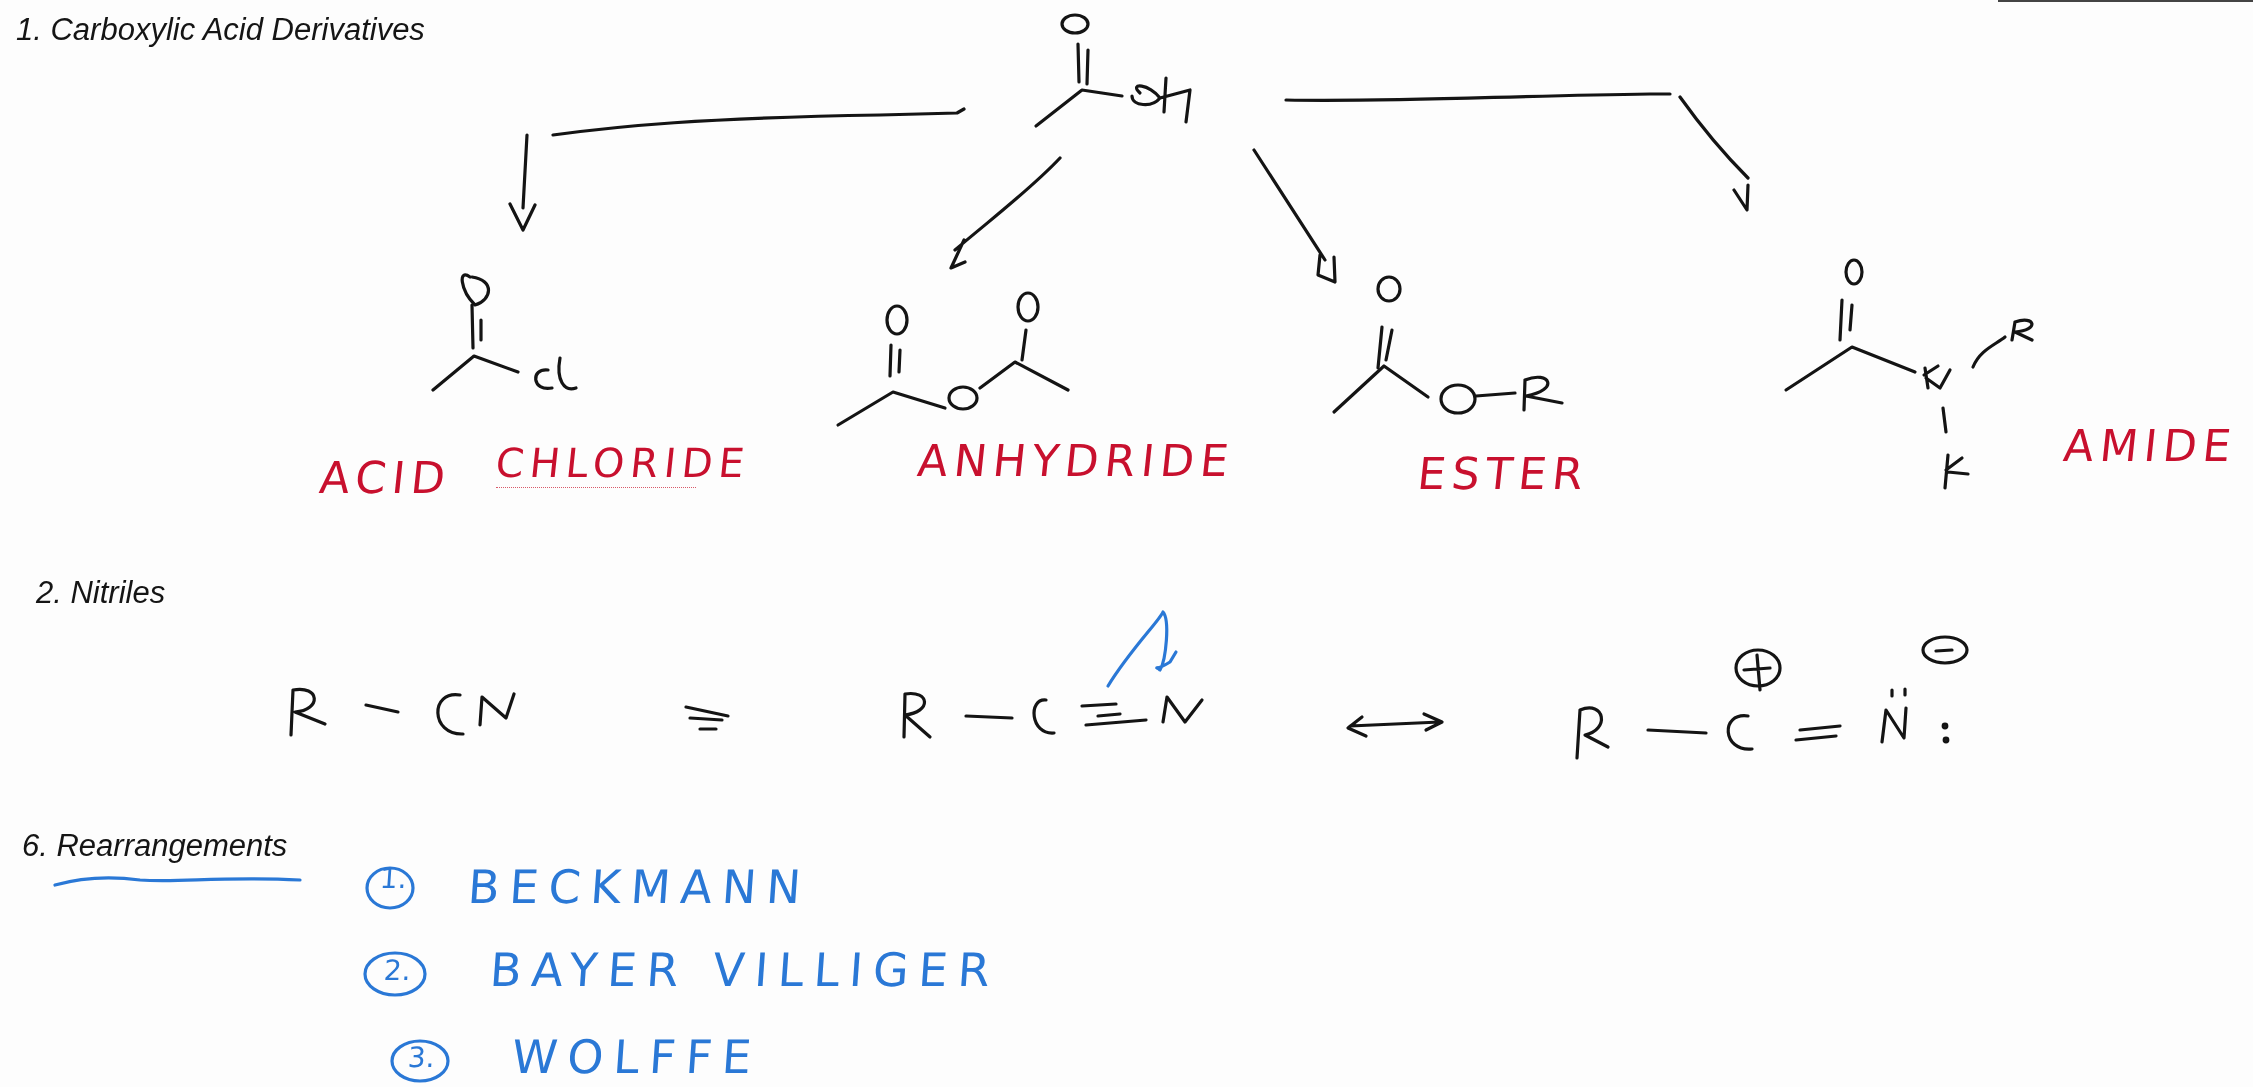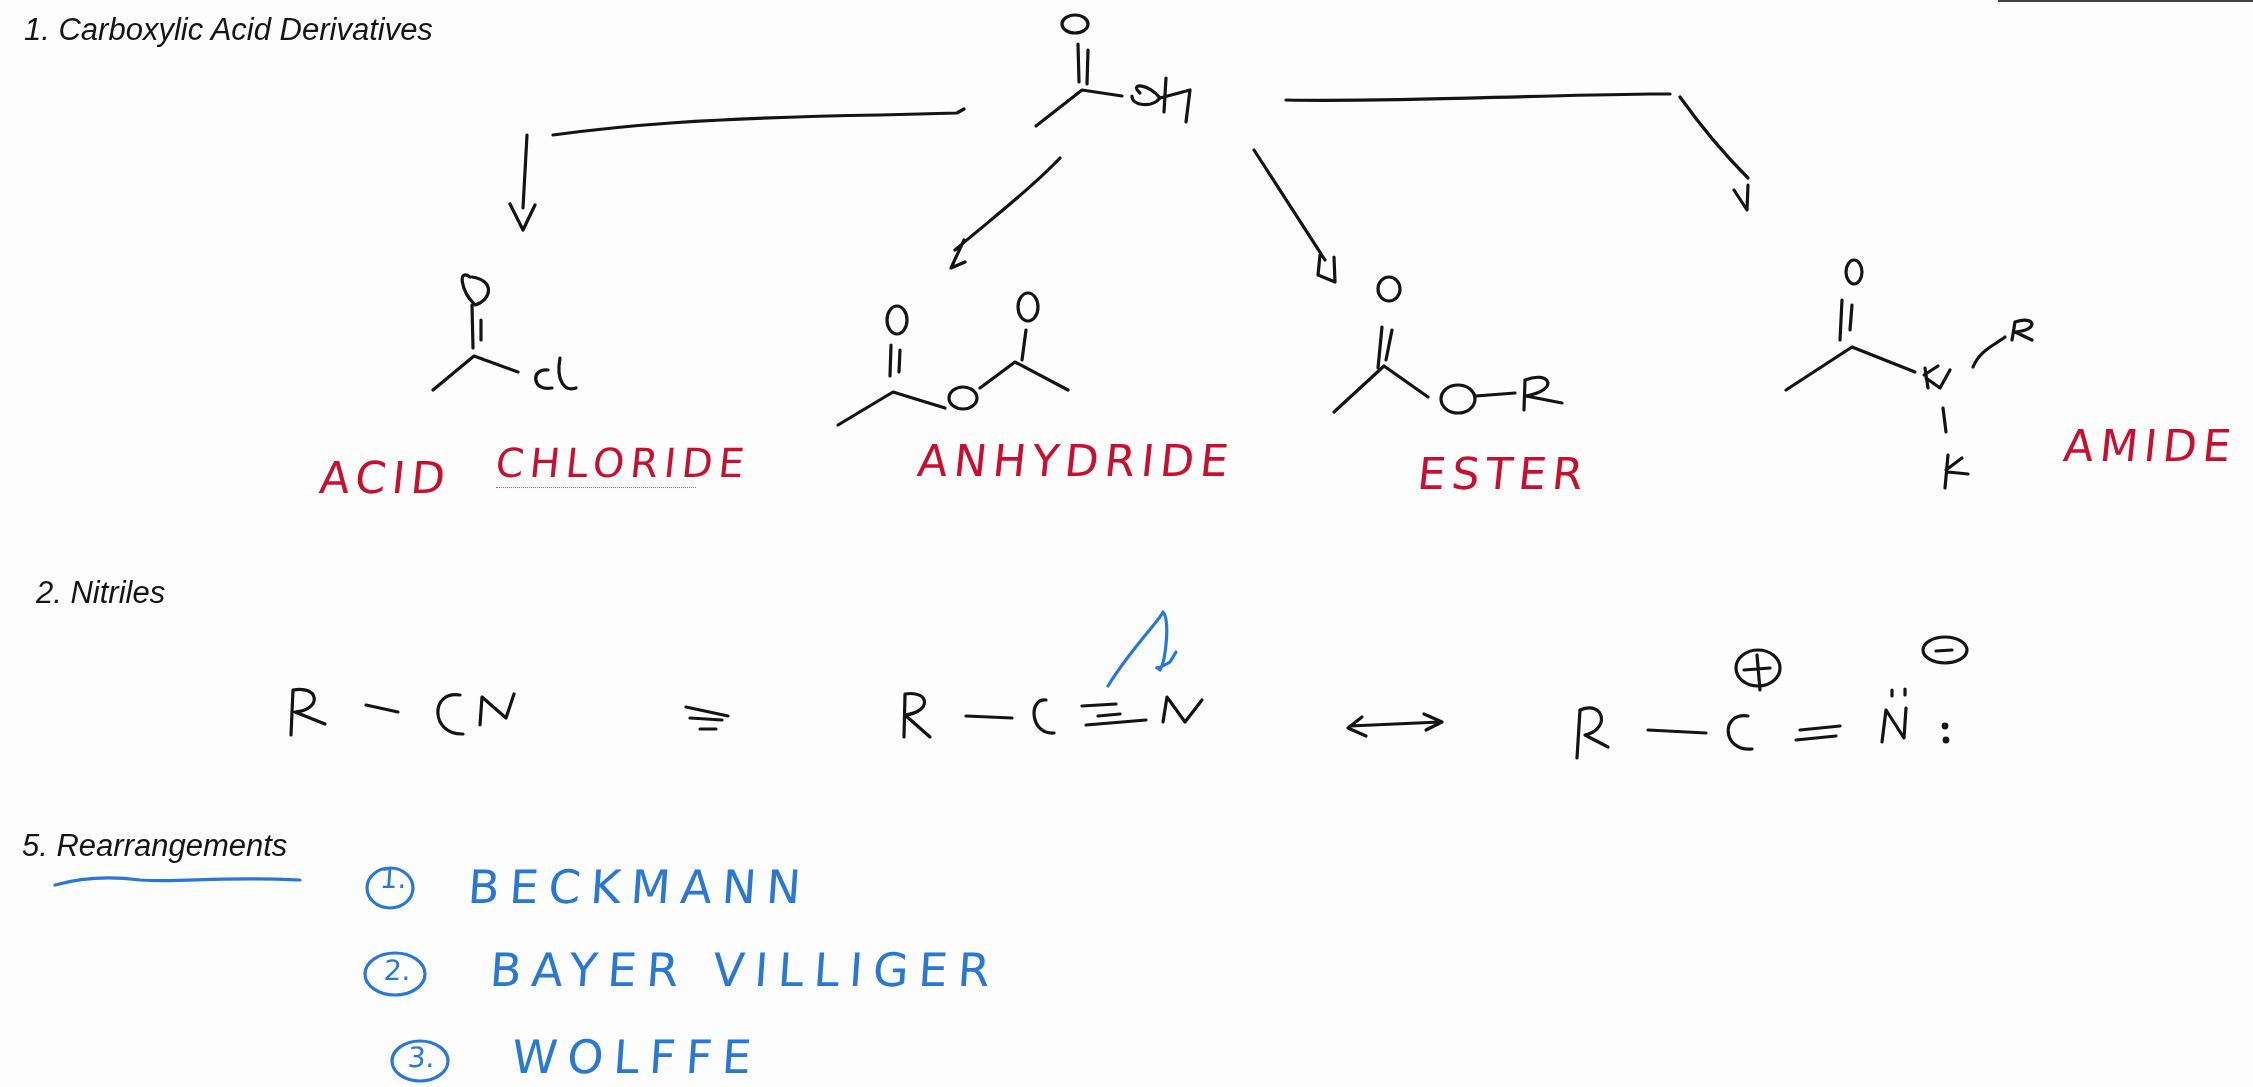--- a/index.html
+++ b/index.html
@@ -16,23 +16,23 @@
         font-weight: normal; letter-spacing: 6px; transform-origin: left center; }
   .hw.red-t { color: #c8102e; font-size: 44px; transform: skewX(-6deg); }
   .hw.blu-t { color: #2a78d6; font-size: 46px; letter-spacing: 10px; transform: skewX(-4deg); }
   .dotted { position: absolute; left: 496px; top: 487px; width: 200px; border-top: 1px dotted #d85a6a; }
 </style>
 </head>
 <body>
 
 <div class="topbar"></div>
 
-<div class="heading" style="left:24px; top:12px;">1. Carboxylic Acid Derivatives</div>
+<div class="heading" style="left:16px; top:12px;">1. Carboxylic Acid Derivatives</div>
 <div class="heading" style="left:36px; top:531px;margin-top:44px;">2. Nitriles</div>
-<div class="heading" style="left:22px; top:828px;">5. Rearrangements</div>
+<div class="heading" style="left:22px; top:828px;">6. Rearrangements</div>
 
 <svg class="ink" viewBox="0 0 2253 1087">
 
   <g>
     <ellipse class="blk" cx="1075" cy="24" rx="13" ry="9"></ellipse>
     <line class="blk" x1="1078" y1="44" x2="1079" y2="82"></line>
     <line class="blk" x1="1088" y1="50" x2="1087" y2="84"></line>
     <path class="blk" d="M1036 126 L1082 90 L1122 96"></path>
     <path class="blk" d="M1140 93 C1128 82 1150 84 1160 98 C1152 108 1132 106 1132 96 M1166 78 L1164 112 M1160 98 L1190 90 L1186 122"></path>
   </g>

